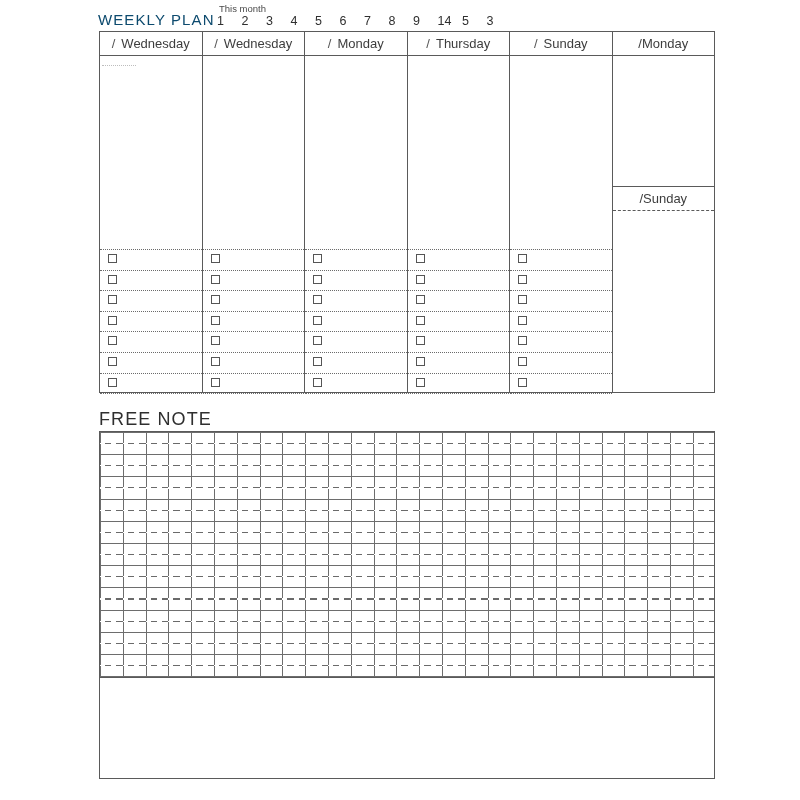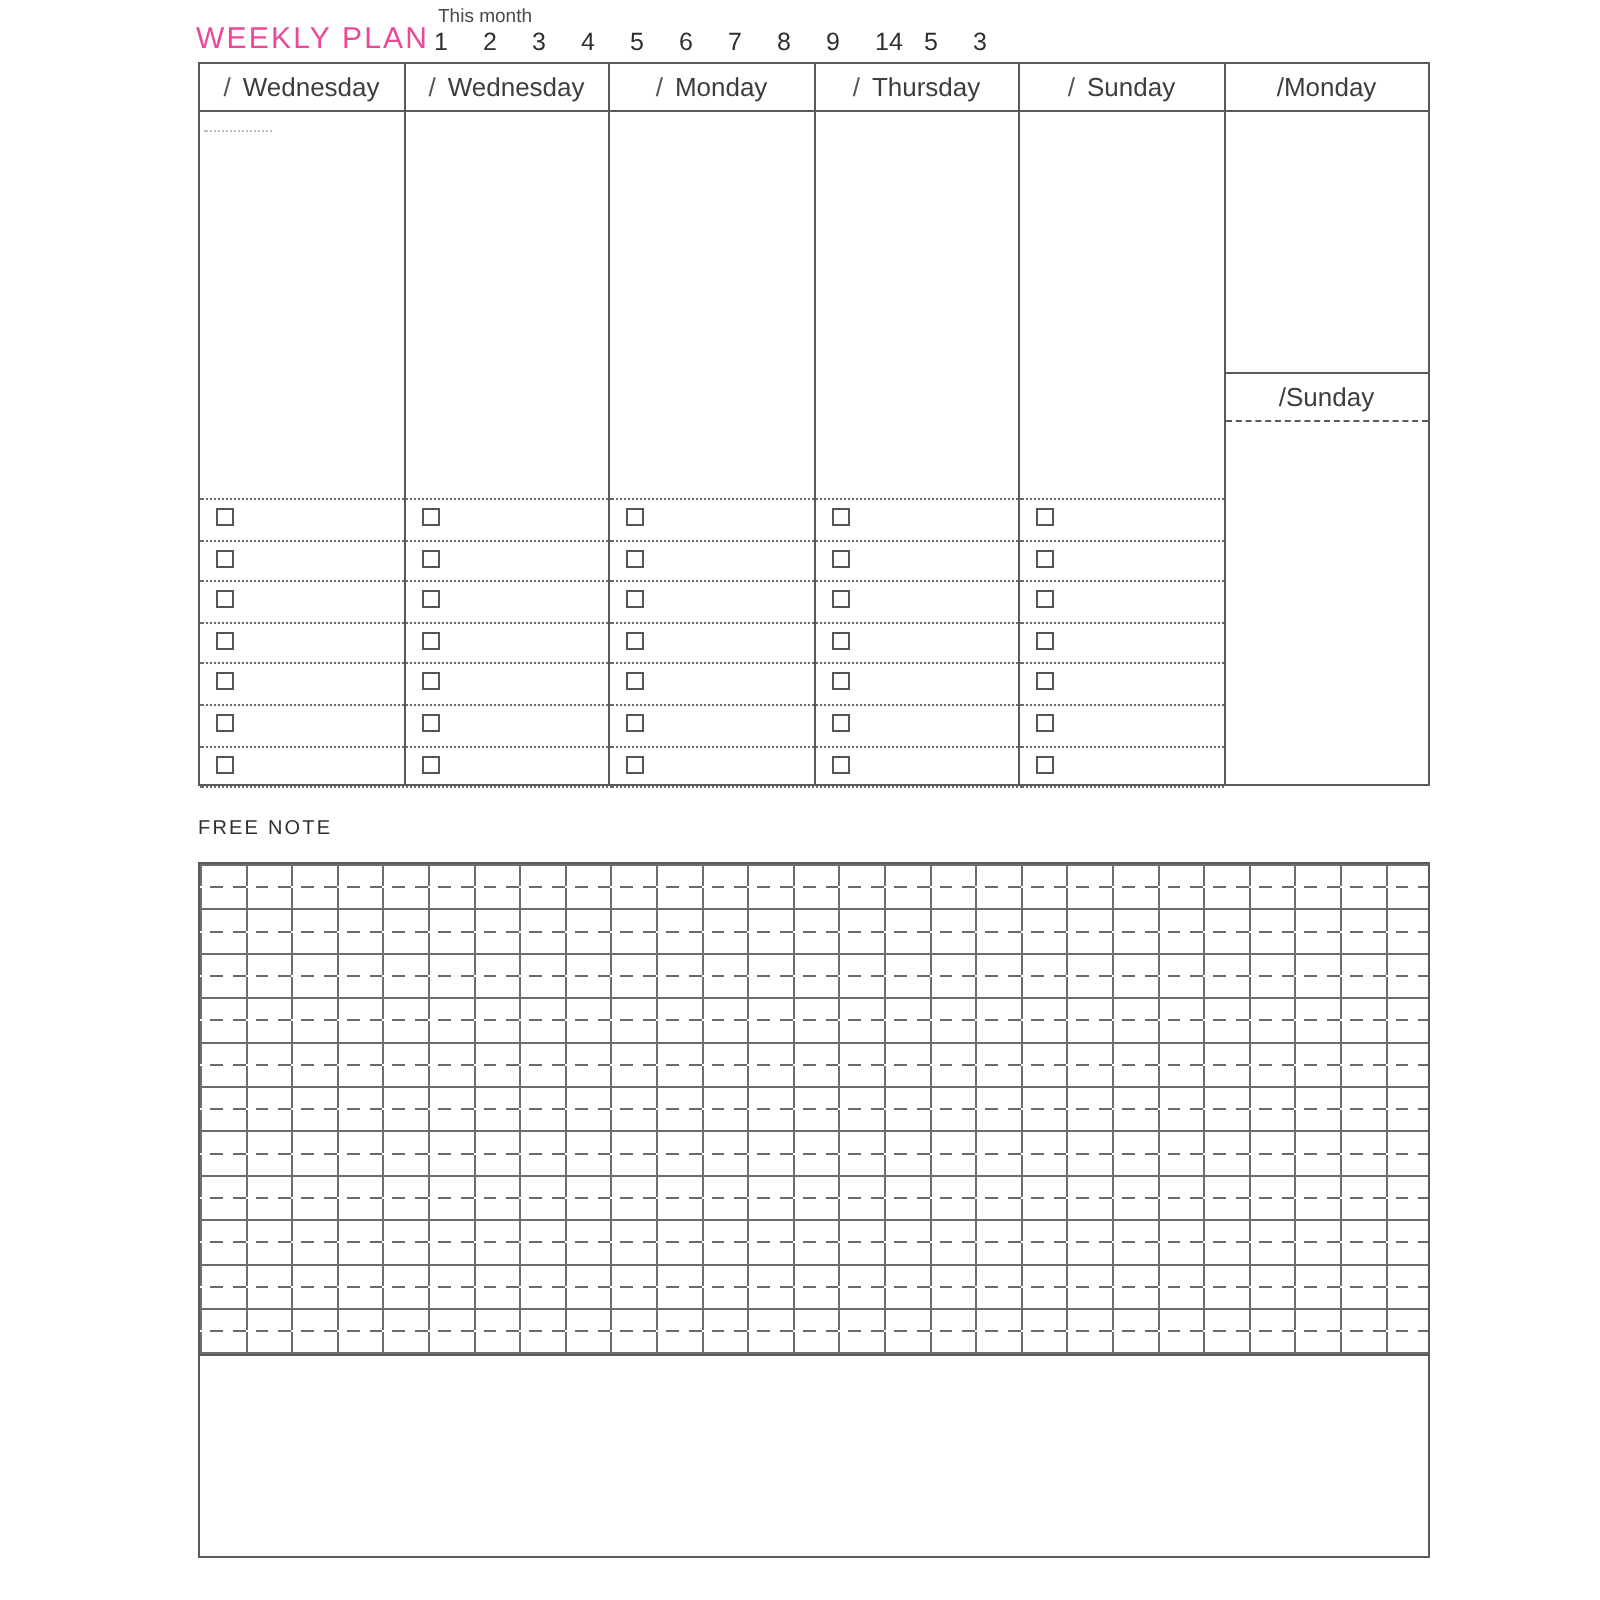--- a/index.html
+++ b/index.html
@@ -16,21 +16,21 @@
     overflow: hidden;
   }
 
   
   #weekly-plan-title {
     position: absolute;
     left: 98px;
     top: 11px;
     font-size: 15px;
     letter-spacing: 1.1px;
-    color: #ec4899;
+    color: #0c4a6e;
     white-space: nowrap;
   }
   #this-month-label {
     position: absolute;
     left: 219px;
     top: 3px;
     font-size: 9.5px;
     color: #4a4a4a;
     white-space: nowrap;
   }
@@ -142,21 +142,21 @@
     border-bottom: 1px solid #5a5a5a;
   }
   #weekend-col .sun-head { border-bottom: 1px dashed #5a5a5a; }
   #weekend-col .sun-body { height: 100%; }
 
   
   #free-note-title {
     position: absolute;
     left: 99px;
     top: 409px;
-    font-size: 10px;
+    font-size: 18px;
     letter-spacing: 1.1px;
     color: #2f2f2f;
     white-space: nowrap;
   }
   #free-note-box {
     position: absolute;
     left: 99px;
     top: 431px;
     width: 616px;
     height: 348px;

